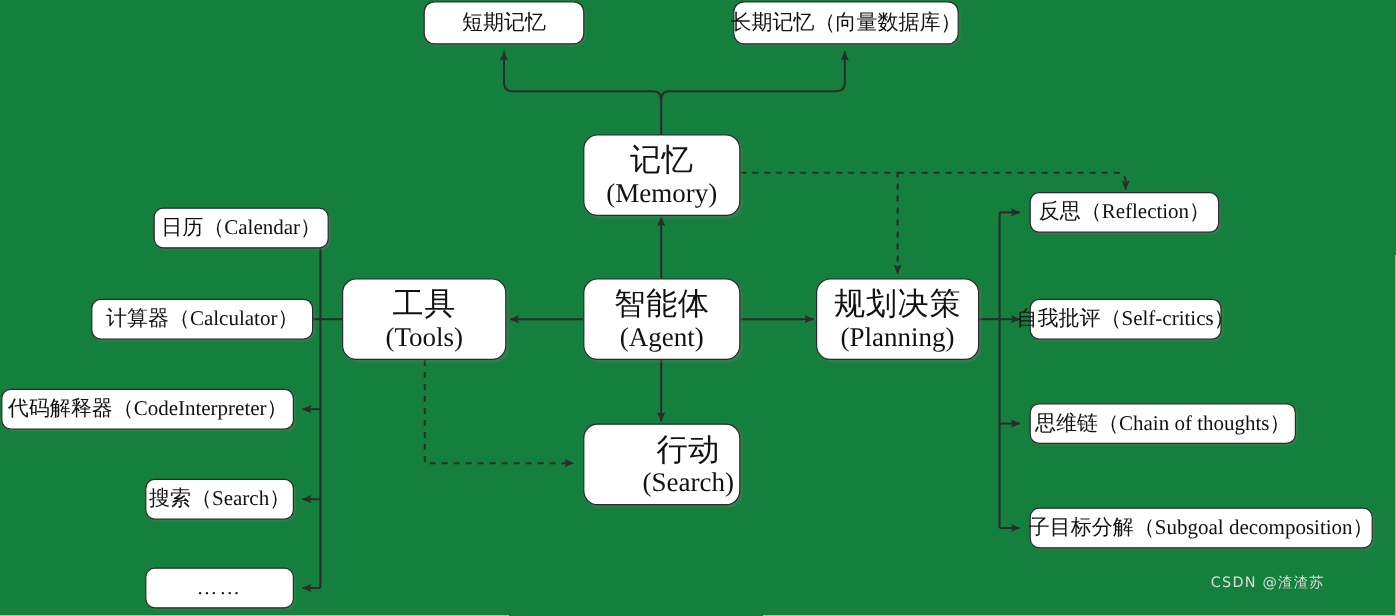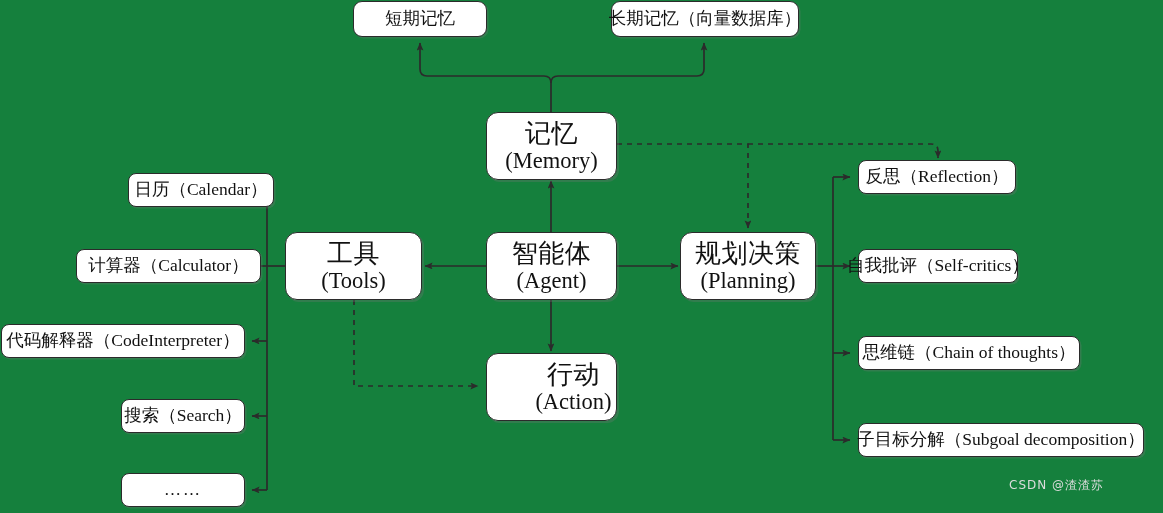--- a/index.html
+++ b/index.html
@@ -141,21 +141,21 @@
     <span class="en">(Tools)</span>
   </div>
 
   <div class="node core" style="left:680px; top:232px; width:136px; height:68px;">
     <span class="cn">规划决策</span>
     <span class="en">(Planning)</span>
   </div>
 
   <div class="node core" style="left:486px; top:353px; width:131px; height:68px;padding-left:44px;">
     <span class="cn">行动</span>
-    <span class="en">(Action)</span>
+    <span class="en">(Search)</span>
   </div>
 
   <div class="node leaf" style="left:99px; top:173px; width:146px; height:34px;margin-left:29px;">
     <span>日历（Calendar）</span>
   </div>
   <div class="node leaf" style="left:76px; top:249px; width:185px; height:34px;">
     <span>计算器（Calculator）</span>
   </div>
   <div class="node leaf" style="left:1px; top:324px; width:244px; height:34px;">
     <span>代码解释器（CodeInterpreter）</span>

